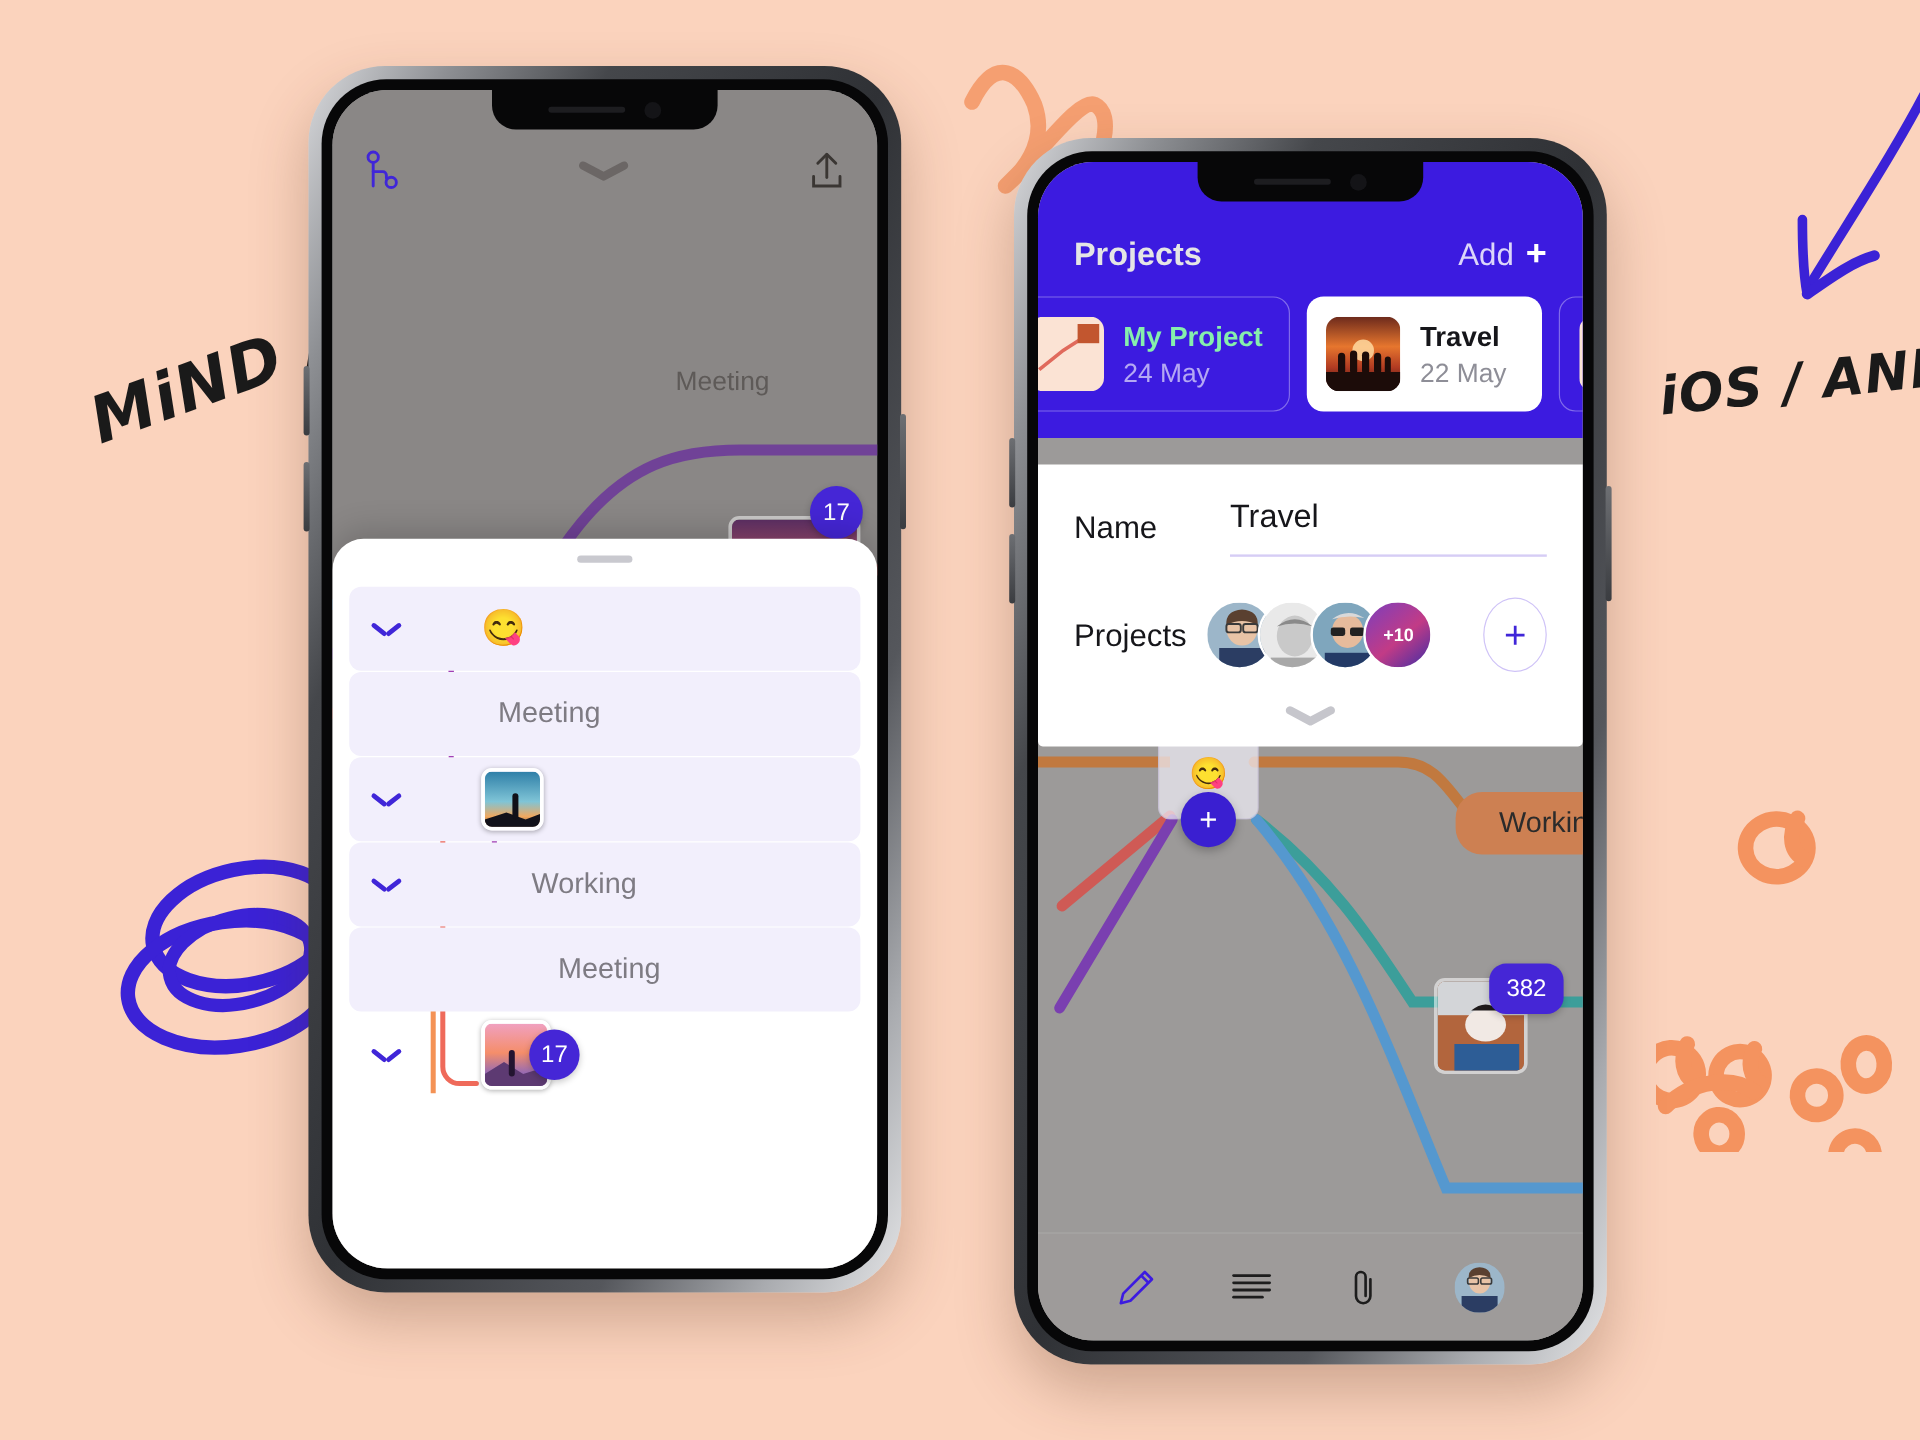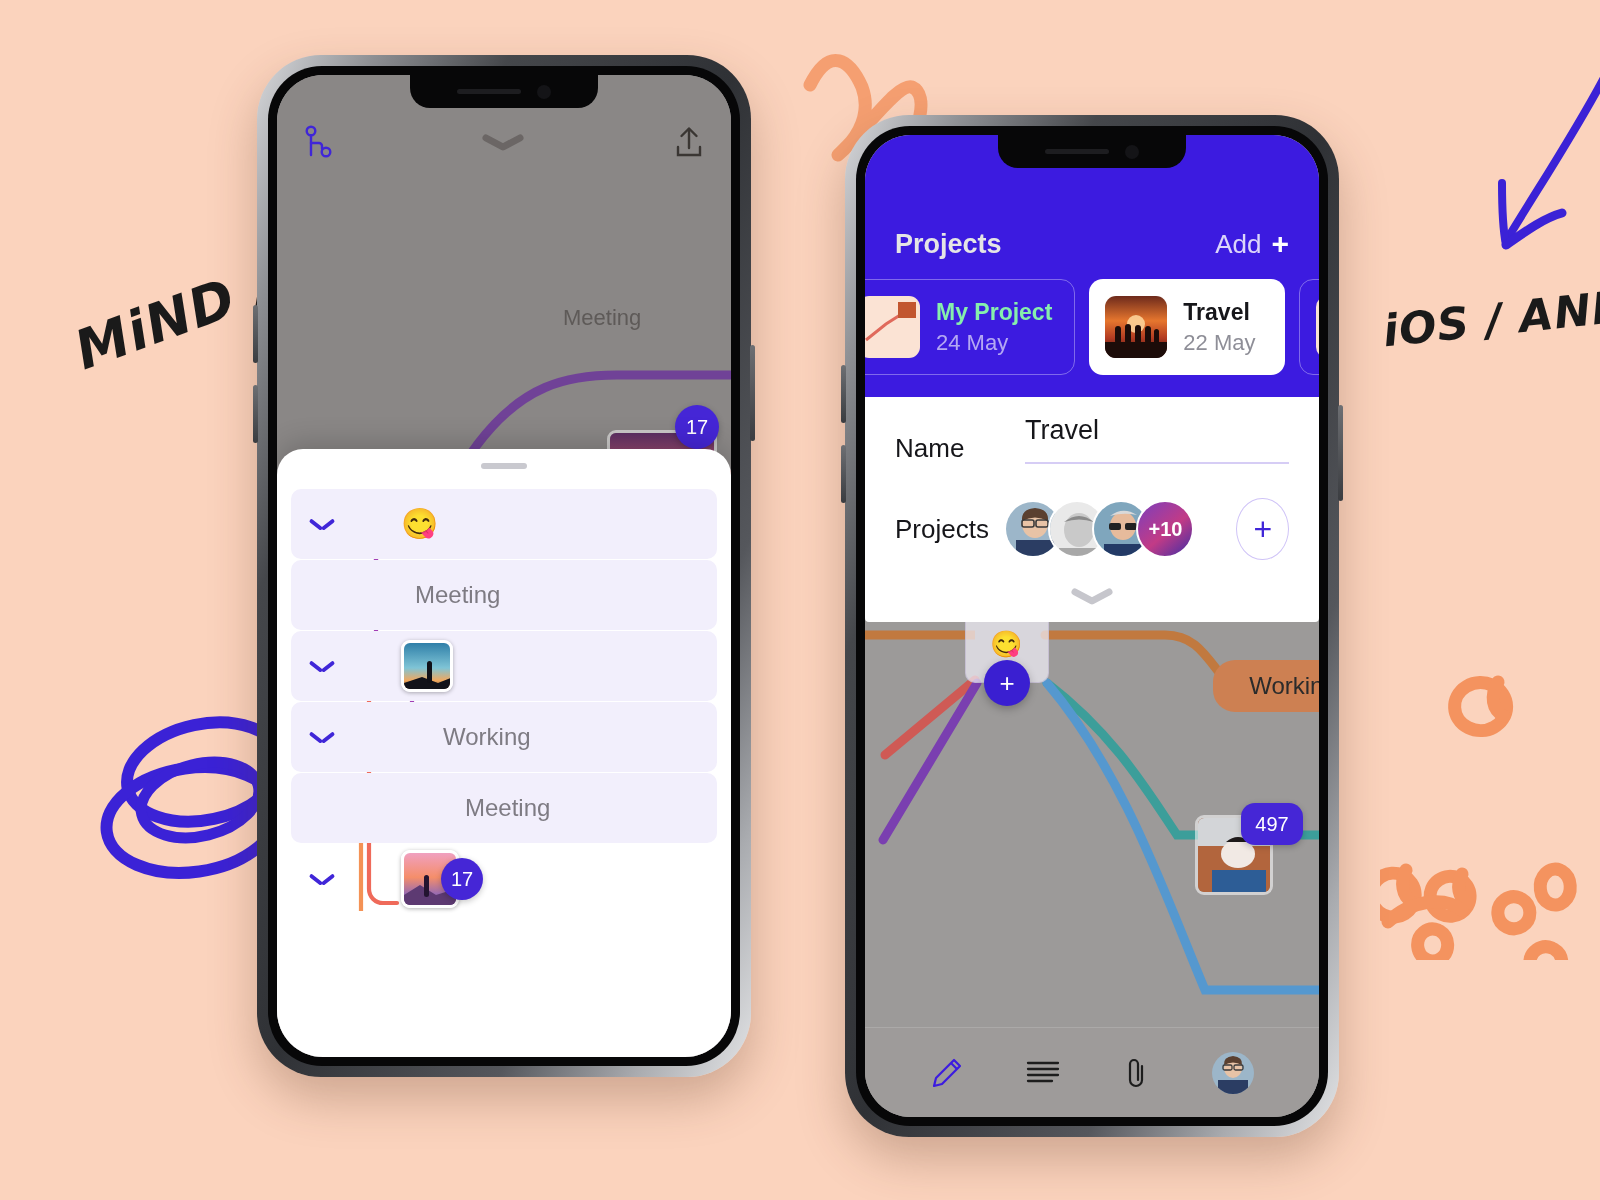--- a/index.html
+++ b/index.html
@@ -166,21 +166,21 @@
 
   .proj-header {
     position: absolute; top: 0; left: 0; right: 0;
     background: #3c1be0; z-index: 30; padding-top: 46px;
   }
   .proj-header-top {
     display: flex; align-items: baseline; justify-content: space-between;
     padding: 14px 30px 0 30px;
   }
   .proj-title { color: #e5e5e5; font-size: 27px; font-weight: bold; }
-  .proj-add { color: rgba(255,255,255,.82); font-size: 26px; display: flex; align-items: center; gap: 10px; margin-top: 32px; }
+  .proj-add { color: rgba(255,255,255,.82); font-size: 26px; display: flex; align-items: center; gap: 10px; }
   .proj-add .plus { font-size: 30px; font-weight: 700; color: #fff; }
 
   .proj-cards {
     display: flex; gap: 14px; padding: 18px 22px 22px 22px;
     overflow: hidden;
   }
   .proj-card {
     flex: 0 0 auto;
     border-radius: 14px;
     display: flex; align-items: center; gap: 16px;
@@ -196,36 +196,36 @@
   .proj-card.ghost .pdate { color: rgba(255,255,255,.62); }
   .proj-card.active .pname { color: #16161a; }
   .proj-card.active .pdate { color: #8e8e97; }
 
   .form-sheet {
     position: absolute; left: 0; right: 0; z-index: 29;
     background: #fff;
     border-bottom-left-radius: 4px; border-bottom-right-radius: 4px;
     padding: 28px 0 0 0;
   }
-  .form-row { display: flex; align-items: flex-end; padding: 0 30px; }
+  .form-row { display: flex; align-items: center; padding: 0 30px; }
   .form-label { width: 130px; font-size: 26px; color: #16161a; }
   .name-field {
     flex: 1; border-bottom: 2px solid #d6cdf5;
     padding: 0 0 16px 0; font-size: 27px; color: #16161a; font-weight: 500;
   }
   .friends-row { margin-top: 34px; align-items: center; }
   .avatars { display: flex; align-items: center; }
   .avatar {
     width: 58px; height: 58px; border-radius: 50%; overflow: hidden;
     margin-left: -14px; position: relative; border: 2px solid #fff;
   }
   .avatar:first-child { margin-left: 0; }
   .avatar-more {
     display: flex; align-items: center; justify-content: center;
-    color: #fff; font-size: 20px; font-weight: 700;
+    color: #fff; font-size: 15px; font-weight: 700;
     background: linear-gradient(140deg,#7b3fbd,#c23b86 55%,#3f2ea6);
   }
   .add-friend {
     width: 62px; height: 62px; border-radius: 50%;
     border: 1.5px solid #cfc3f7;
     display: flex; align-items: center; justify-content: center;
     color: #4026d8; font-size: 32px; margin-left: 42px;
   }
   .sheet-collapse { display: flex; justify-content: center; padding: 26px 0 16px; }
 
@@ -492,21 +492,21 @@
 
         <div class="thumb" style="left:330px; top:680px; width:78px; height:80px;">
           <svg width="78" height="80">
             <rect width="78" height="80" fill="#b2653d"></rect>
             <rect x="0" y="0" width="78" height="28" fill="#d3d5d8"></rect>
             <ellipse cx="40" cy="36" rx="17" ry="14" fill="#f1e9e4"></ellipse>
             <rect x="14" y="52" width="54" height="28" fill="#2d5d96"></rect>
             <path d="M28 24 q12 -10 24 0" fill="#1e1a1a"></path>
           </svg>
         </div>
-        <div class="badge" style="left:376px; top:668px; width:62px; height:42px; border-radius:14px;">497</div>
+        <div class="badge" style="left:376px; top:668px; width:62px; height:42px; border-radius:14px;">382</div>
       </div>
 
       <div class="notch" style="z-index:45;">
         <div class="speaker"></div>
         <div class="cam"></div>
       </div>
 
       <div class="proj-header">
         <div class="proj-header-top">
           <span class="proj-title">Projects</span>

